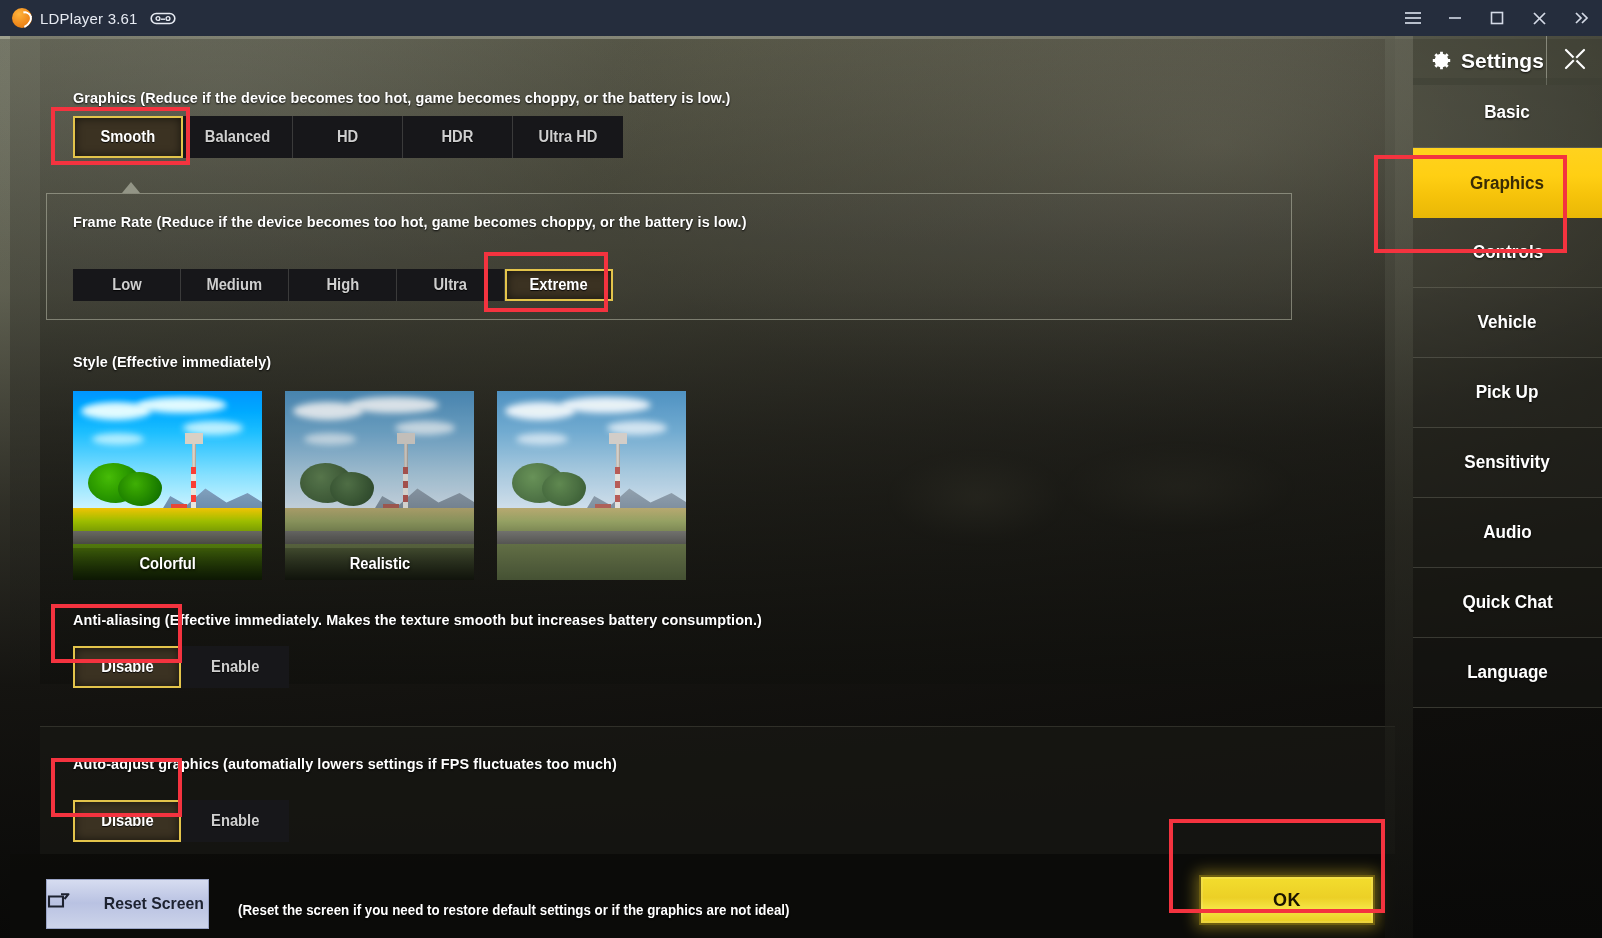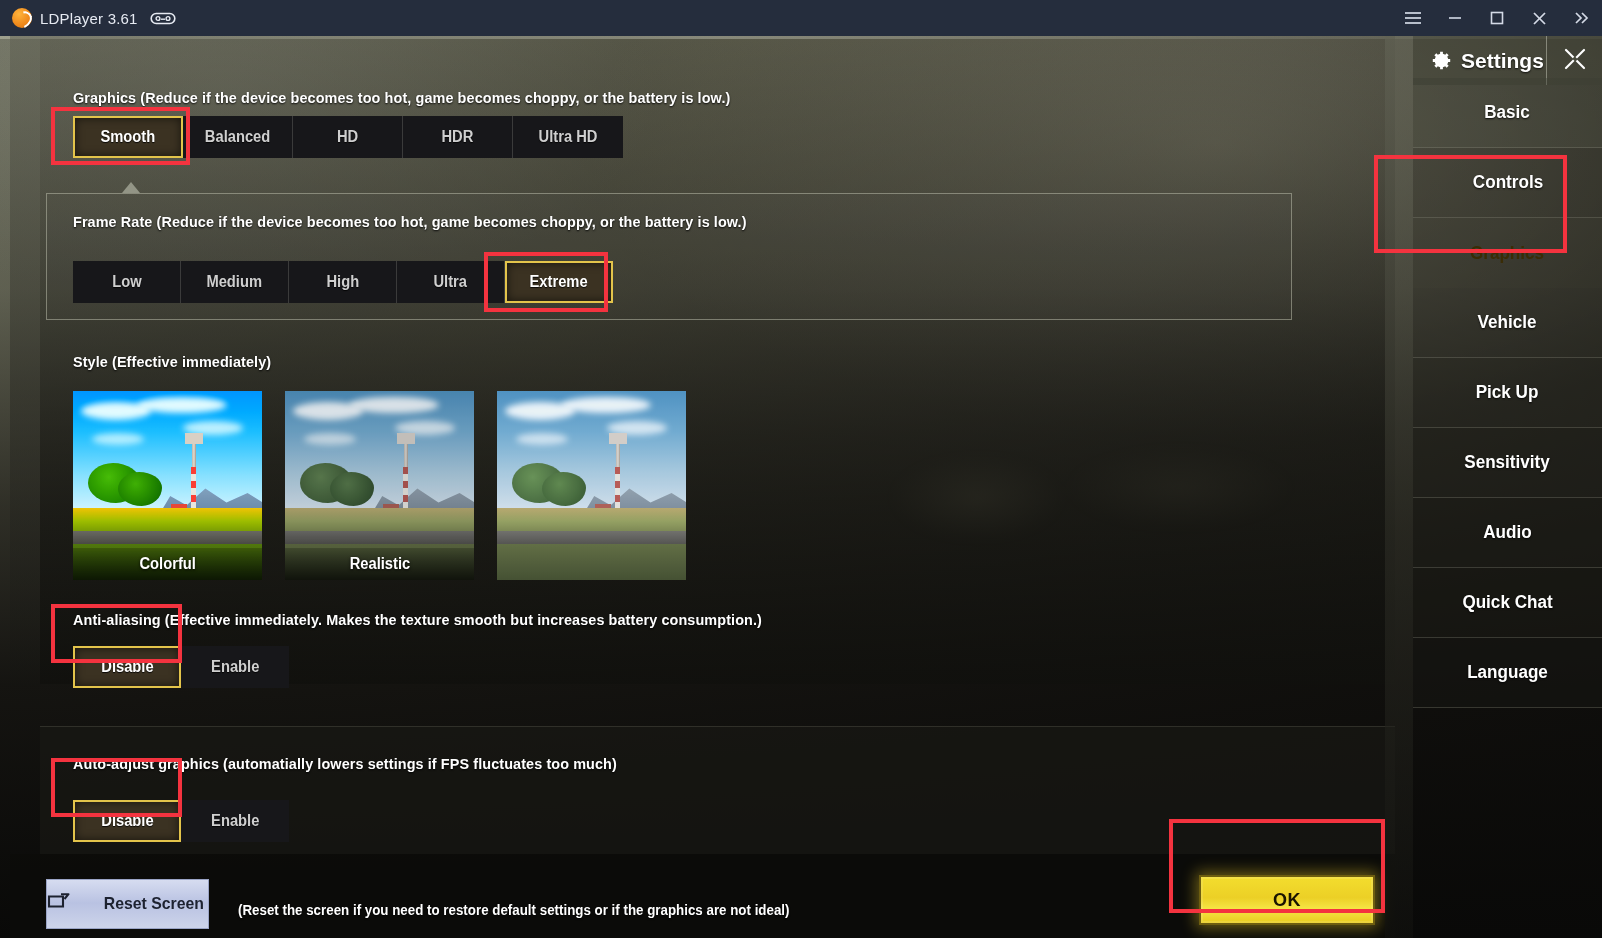--- a/index.html
+++ b/index.html
@@ -143,21 +143,21 @@
     background: rgba(255,255,255,0.015);
   }
   #fr-arrow {
     position: absolute; left: 112px; top: 146px;
     width: 0; height: 0;
     border-left: 9px solid transparent; border-right: 9px solid transparent;
     border-bottom: 11px solid rgba(170,172,156,0.75);
   }
   #fr-label { position: absolute; left: 63px; top: 177px; }
   #framerate-row { position: absolute; left: 63px; top: 225px; height: 42px; }
-  #framerate-row .opt { width: 108px; height: 42px; }
+  #framerate-row .opt { width: 108px; height: 32px; margin-top: 8px; }
 
   
   #style-label { position: absolute; left: 63px; top: 317px; }
   #style-row { position: absolute; left: 63px; top: 355px; display: flex; gap: 23px; }
   .style-card { width: 189px; height: 189px; position: relative; cursor: default; }
   .style-card .thumb {
     position: absolute; inset: 0;
     overflow: hidden;
     background: #89a7bd;
   }
@@ -520,25 +520,25 @@
               <path d="M12.5 12.5 L15.5 15.5" stroke="#4a4c3e" stroke-width="3.4"></path>
             </svg>
           </span>
         </div>
       </div>
 
       <div id="sb-list">
         <div class="sb-item">
             <span>Basic</span>
           </div>
-        <div class="sb-item">
-            <span>Controls</span>
-          </div>
         <div class="sb-item active">
             <span>Graphics</span>
+          </div>
+        <div class="sb-item">
+            <span>Controls</span>
           </div>
         <div class="sb-item">
             <span>Vehicle</span>
           </div>
         <div class="sb-item">
             <span>Pick Up</span>
           </div>
         <div class="sb-item">
             <span>Sensitivity</span>
           </div>

